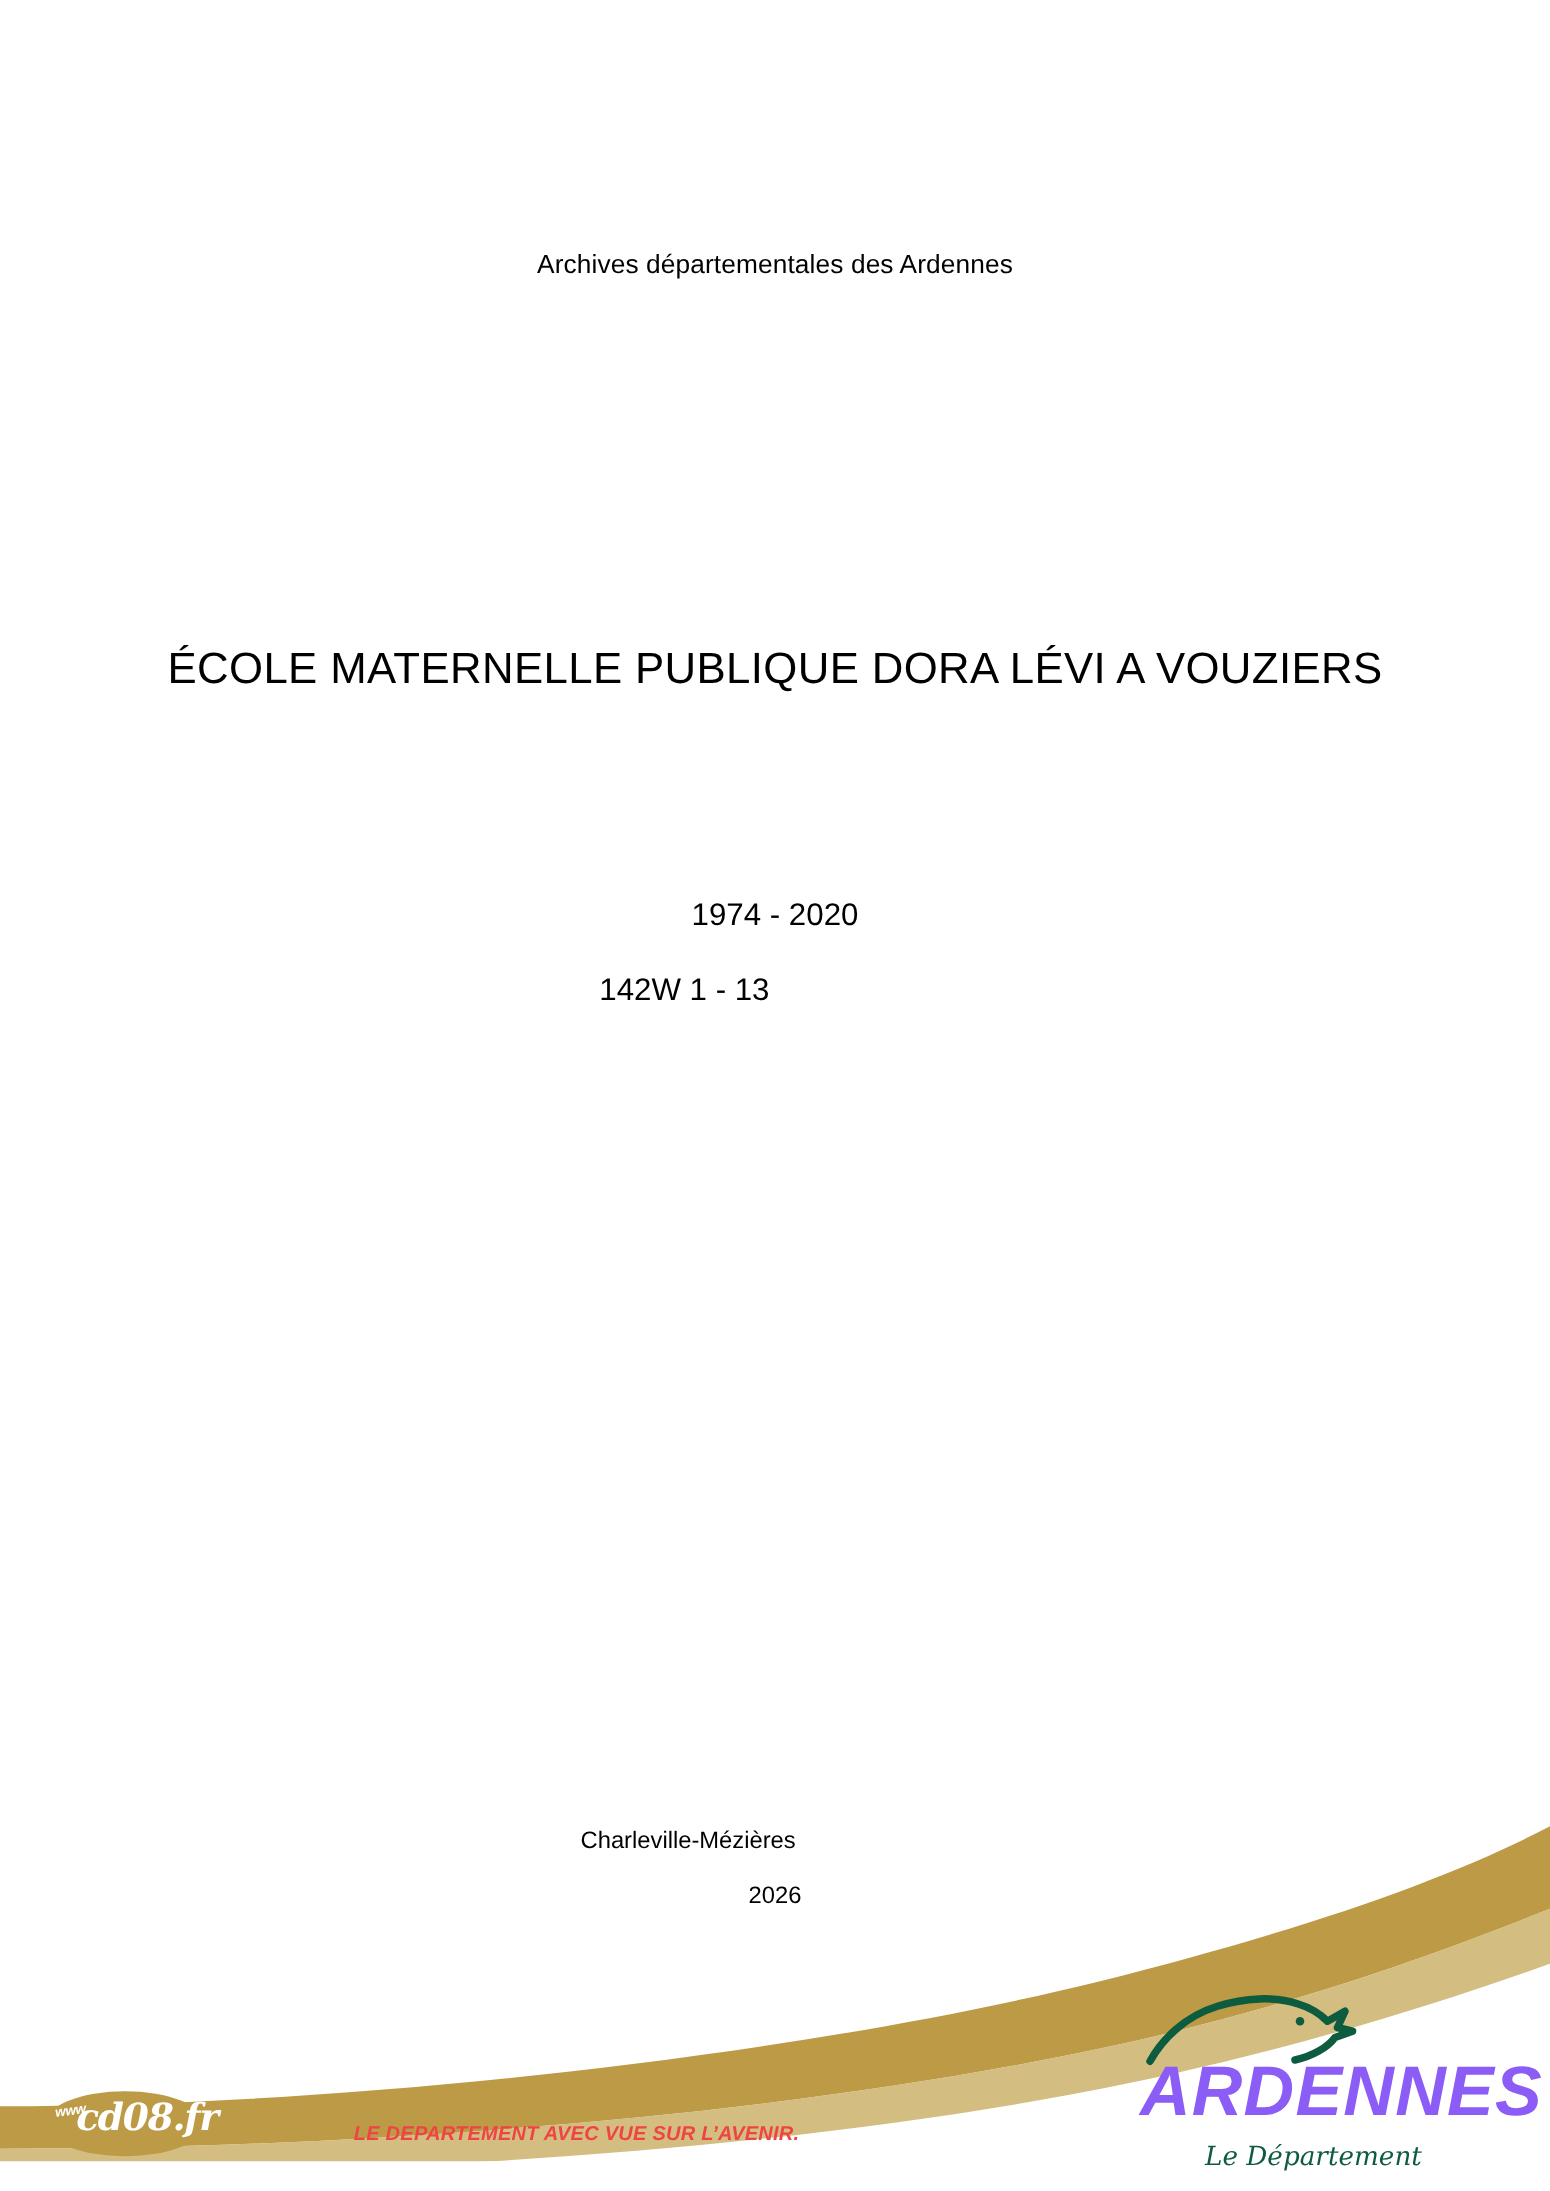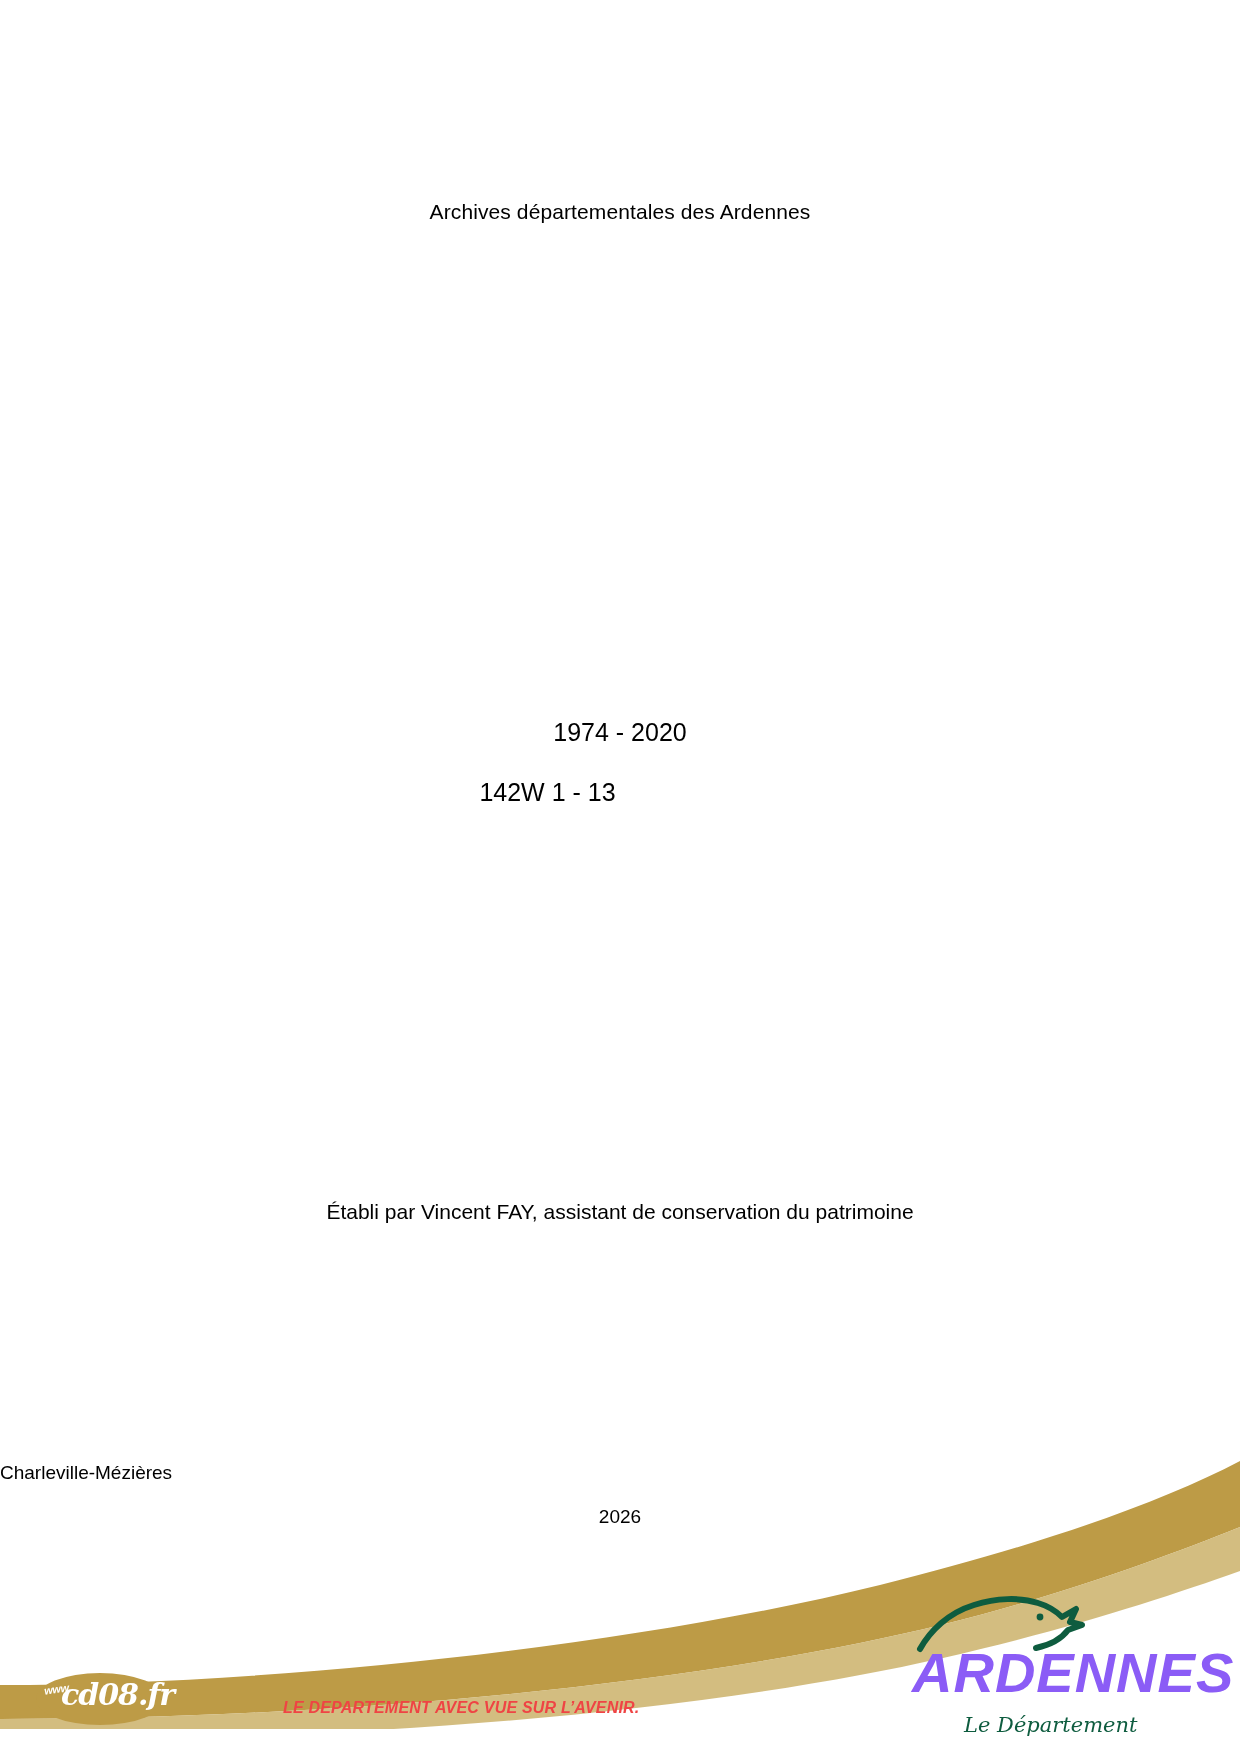--- a/index.html
+++ b/index.html
@@ -72,21 +72,21 @@
     width: 1240px;
     text-align: center;
     font-size: 21px;
   }
 
   .place-line {
     position: absolute;
     top: 1462px;
     left: 0;
     width: 1101px;
-    text-align: left;
+    text-align: center;
     font-size: 19px;
   }
 
   .year-line {
     position: absolute;
     top: 1506px;
     left: 0;
     width: 1240px;
     text-align: center;
     font-size: 19px;
@@ -184,26 +184,26 @@
     height: 62px;
   }
 </style>
 </head>
 <body>
 
 <div class="page">
 
   <div class="header-org">Archives départementales des Ardennes</div>
 
+  <div class="doc-title">ÉCOLE MATERNELLE PUBLIQUE DORA LÉVI A VOUZIERS</div>
 
   <div class="date-range">1974 - 2020</div>
 
   <div class="reference">142W 1 - 13</div>
 
-  <div class="author-line">Établi par Vincent FAY, assistant de conservation du patrimoine</div>
 
   <div class="place-line">Charleville-Mézières</div>
 
   <div class="year-line">2026</div>
 
   <div class="footer">
 
     <svg width="1240" height="300" viewBox="0 0 1240 300">
       <path d="M0 232 C 260 232, 620 196, 880 132 C 1040 92, 1160 50, 1240 8
                L 1240 74 C 1150 110, 1020 158, 860 190

